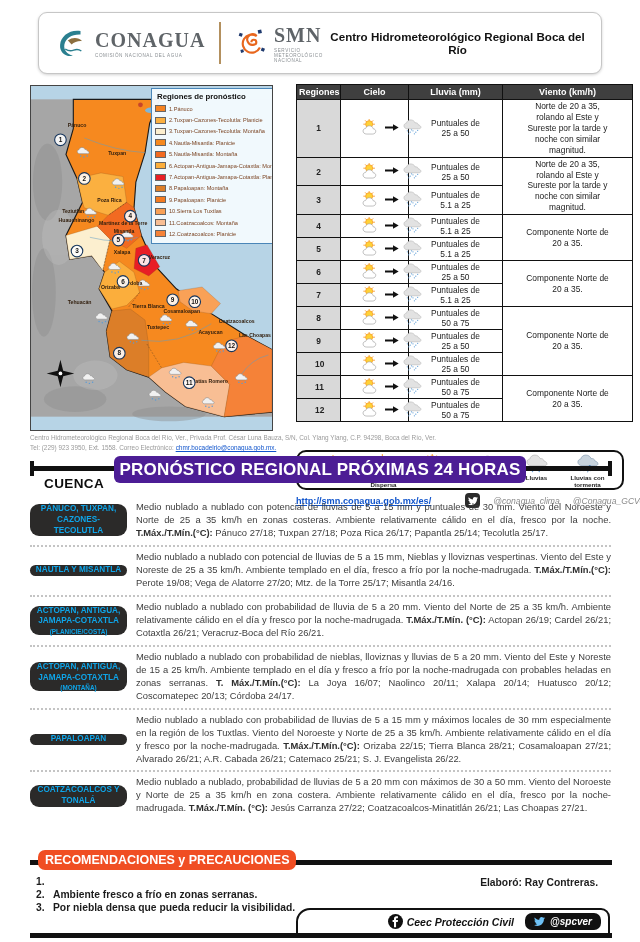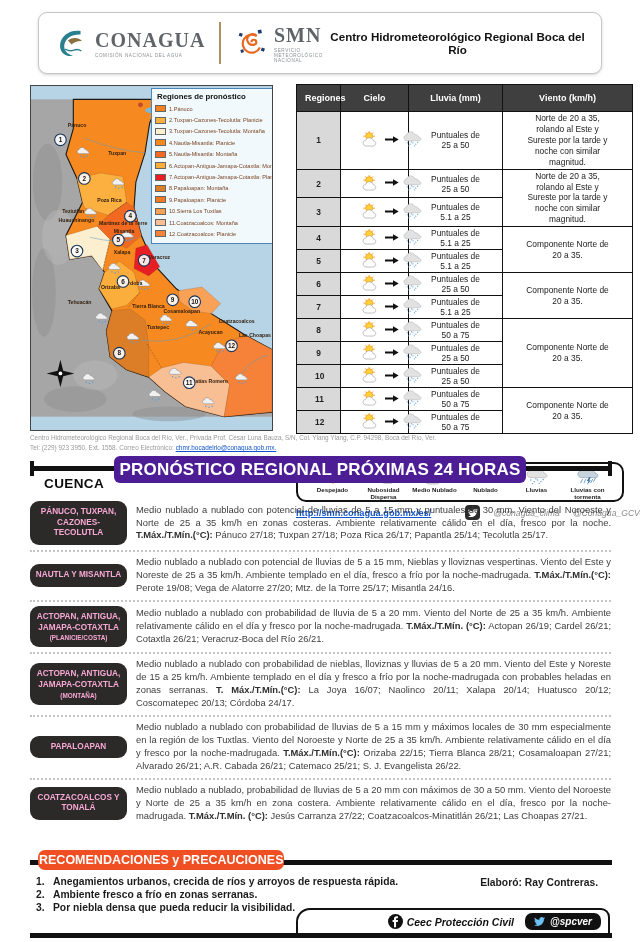--- a/index.html
+++ b/index.html
@@ -26,21 +26,21 @@
   .map-box svg { display:block; width:100%; height:100%; }
   .map-legend { position:absolute; left:120px; top:2px; width:141px; background:rgba(244,250,254,.96);
     border:1.5px solid #4a86b8; padding:2px 3px 3px; }
   .leg-title { font-size:7.8px; font-weight:bold; color:#111; margin:1px 0 2px 2px; }
   .leg-item { display:flex; align-items:center; height:11.4px; }
   .leg-swatch { width:11px; height:7px; border:.5px solid #666; flex:0 0 11px; }
   .leg-label { font-size:5.6px; color:#7b4423; margin-left:3px; white-space:nowrap; }
 
   .right-col { position:absolute; left:266px; top:0; width:336px; }
   table.fx { border-collapse:collapse; width:336px; table-layout:fixed; }
-  .fx th { background:#3f3f3f; color:#fff; font-size:9px; font-weight:bold; border:1.5px solid #111; height:15px; padding:8px; }
+  .fx th { background:#3f3f3f; color:#fff; font-size:9px; font-weight:bold; border:1.5px solid #111; height:15px; padding:2px; }
   .fx td { border:1.3px solid #111; font-size:8.4px; text-align:center; vertical-align:middle; padding:1px 18px;margin-left:26px; }
   .fx tbody tr { height:19px; }
   .fx tbody tr:first-child { height:36px; }
   .col-reg { width:44px; } .col-cielo { width:68px; } .col-lluvia { width:94px; } .col-viento { width:130px; }
   .cell-region { background:#d9d9d9; font-weight:bold; font-size:9px; }
   .cell-viento { font-size:8.2px; line-height:1.3; padding:2px 5px; }
   .sky-combo { display:inline-flex; align-items:center; }
   .wx-s { width:25px; height:16px; }
   .arr-s { width:14px; height:7px; margin:0 1px; }
 
@@ -66,32 +66,32 @@
   .black-bar::before, .black-bar::after { content:""; position:absolute; top:-5px; width:4px; height:15px; background:#111; }
   .black-bar::before { left:0; } .black-bar::after { right:0; }
   .main-banner { position:absolute; left:114px; top:0; width:412px; height:27px; background:#4c1d95;
     border-radius:6px; color:#fff; font-weight:bold; font-size:17px; text-align:center; line-height:27px; letter-spacing:.2px; }
   .cuenca-lab { position:absolute; left:44px; top:476px; font-size:13.5px; font-weight:bold; color:#0d0d0d; letter-spacing:.4px; }
 
   
   .forecast-wrap { position:absolute; left:30px; top:497px; width:581px; }
   .fsec { display:flex; align-items:center; padding:4px 0 5px; border-bottom:2px dotted #c4c4c4; }
   .fsec.last { border-bottom:none; }
-  .fbadge { flex:0 0 97px; margin-right:9px; background:#2b2a29; border-radius:9px; color:#f9a8d4;
-    text-align:center; padding:6px 4px; }
+  .fbadge { flex:0 0 97px; margin-right:9px; background:#2b2a29; border-radius:9px; color:#0ea5e9;
+    text-align:center; padding:0 4px; }
   .fbadge-main { font-size:8.2px; font-weight:bold; line-height:1.3; }
   .fbadge-sub { font-size:6.4px; font-weight:bold; margin-top:1px; }
   .ftext { flex:1; font-size:9.4px; color:#3d3d3d; text-align:justify; line-height:1.38; }
   .ftext b { color:#2e2e2e; }
 
   
   .reco-block { position:absolute; left:0; top:849px; width:640px; height:93px; }
   .reco-bar { position:absolute; left:30px; right:28px; top:11px; height:5px; background:#111; }
   .reco-banner { position:absolute; left:38px; top:1px; background:#F04E23; border-radius:7px; color:#fff;
-    font-weight:bold; font-size:12.5px; padding:3px 1px; }
+    font-weight:bold; font-size:12.5px; padding:3px 7px; }
   .reco-list { position:absolute; left:36px; top:26px; width:430px; }
   .reco-item { display:flex; font-size:10.3px; font-weight:bold; color:#1c1c1c; line-height:1.28; }
   .reco-num { width:17px; flex:0 0 17px; }
   .elaboro { position:absolute; right:42px; top:28px; font-size:10.3px; font-weight:bold; color:#1c1c1c; }
   .social-box { position:absolute; right:30px; top:59px; width:314px; height:27px; background:#fff;
     border:2.5px solid #111; border-radius:14px 9px 0 0; display:flex; align-items:center;
     justify-content:flex-end; gap:11px; padding-right:7px; z-index:2; }
   .fb-wrap { display:flex; align-items:center; gap:4px; }
   .fb-ic { width:15px; height:15px; }
   .fb-label { font-size:10.5px; font-weight:bold; font-style:italic; color:#111; }
@@ -691,21 +691,20 @@
       <p class="ftext">Medio nublado a nublado, probabilidad de lluvias de 5 a 20 mm con máximos de 30 a 50 mm. Viento del Noroeste y Norte de 25 a 35 km/h en zona costera. Ambiente relativamente cálido en el día, fresco por la noche-madrugada. <b>T.Máx./T.Mín. (°C):</b> Jesús Carranza 27/22; Coatzacoalcos-Minatitlán 26/21; Las Choapas 27/21.</p>
     </div>
   </div>
 
 <div class="reco-block">
   <div class="reco-bar"></div>
   <div class="reco-banner">RECOMENDACIONES y PRECAUCIONES</div>
   <div class="reco-list">
       <div class="reco-item">
         <span class="reco-num">1.</span>
-        <span>Anegamientos urbanos, crecida de ríos y arroyos de respuesta rápida.</span>
       </div>
       <div class="reco-item">
         <span class="reco-num">2.</span>
         <span>Ambiente fresco a frío en zonas serranas.</span>
       </div>
       <div class="reco-item">
         <span class="reco-num">3.</span>
         <span>Por niebla densa que pueda reducir la visibilidad.</span>
       </div>
     </div>

